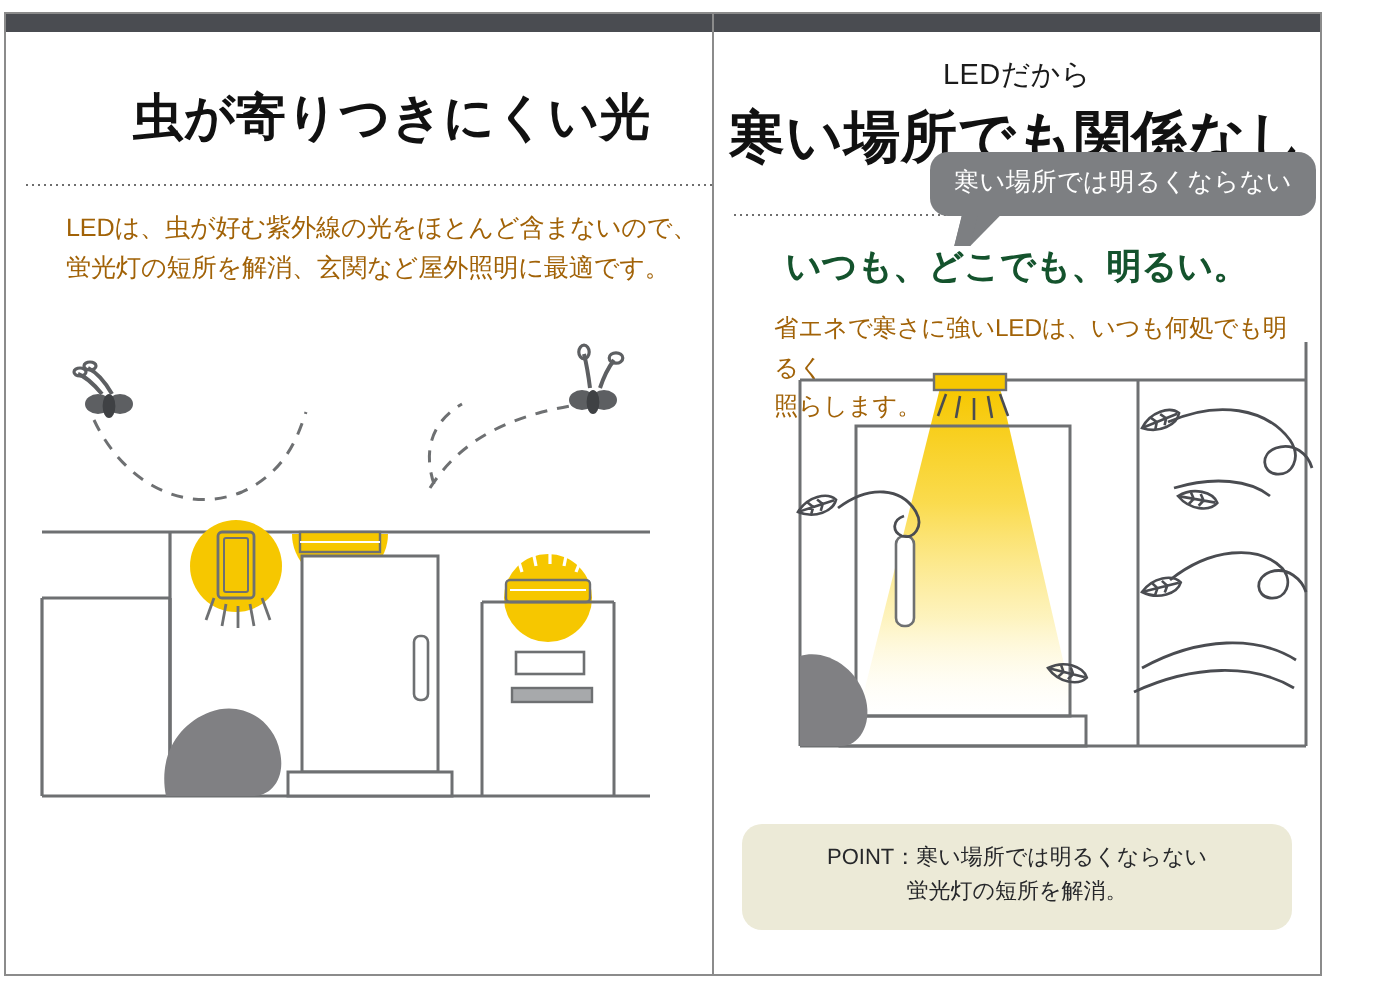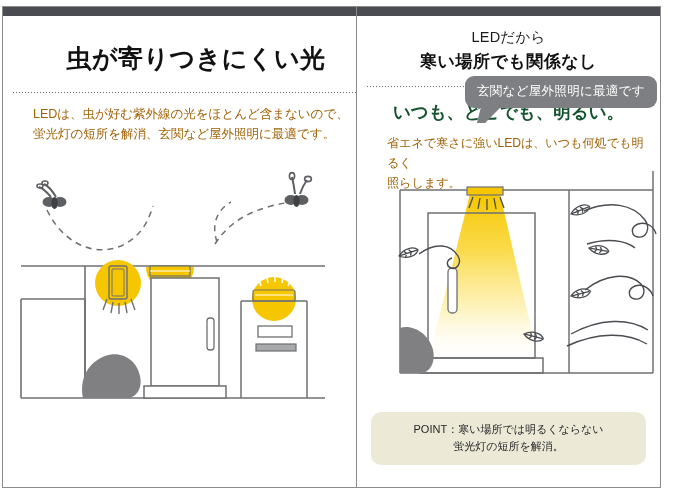--- a/index.html
+++ b/index.html
@@ -49,21 +49,21 @@
     letter-spacing: .2px;
   }
   .headline {
     text-align: center;
     font-size: 25px;
     font-weight: bold;
     color: #111111;
     letter-spacing: .5px;
   }
   #panel-left .headline  { margin-top: 26px; }
-  #panel-right .headline { margin-top: 3px; font-size: 17px; font-family: Liberation Mono, monospace; }
+  #panel-right .headline { margin-top: 3px; font-size: 28px; font-family: Liberation Mono, monospace; }
 
   .dotline {
     margin: 13px 9px 0 9px;
     height: 1px;
     background-image: radial-gradient(circle, #6e6e6e 0.6px, transparent 0.7px);
     background-size: 3px 1px;
     background-repeat: repeat-x;
   }
 
   .lead {
@@ -317,21 +317,21 @@
             <g transform="translate(42,122) rotate(-18)">
               <path d="M0,0 C7,-6 17,-5 20,0 C17,5 7,6 0,0 Z"></path>
               <path d="M1,0 L19,0 M6,-3 L8,0 M11,-3 L13,0 M6,3 L8,0 M11,3 L13,0"></path>
             </g>
           </g>
           <path d="M62,120 C78,108 94,110 101,122 C105,129 100,136 94,134 C89,132 89,126 95,124" fill="none" stroke="#4a4c51" stroke-width="1.4"></path>
         </svg>
       </div>
 
       <div class="bubble-wrap">
-        <div class="bubble">玄関など屋外照明に最適です</div>
+        <div class="bubble">寒い場所では明るくならない</div>
         <div class="bubble-tail"></div>
       </div>
 
       <div class="pointbox">
         <span>POINT：寒い場所では明るくならない</span>
         <span class="l2">蛍光灯の短所を解消。</span>
       </div>
 
     </div>
   </section>

